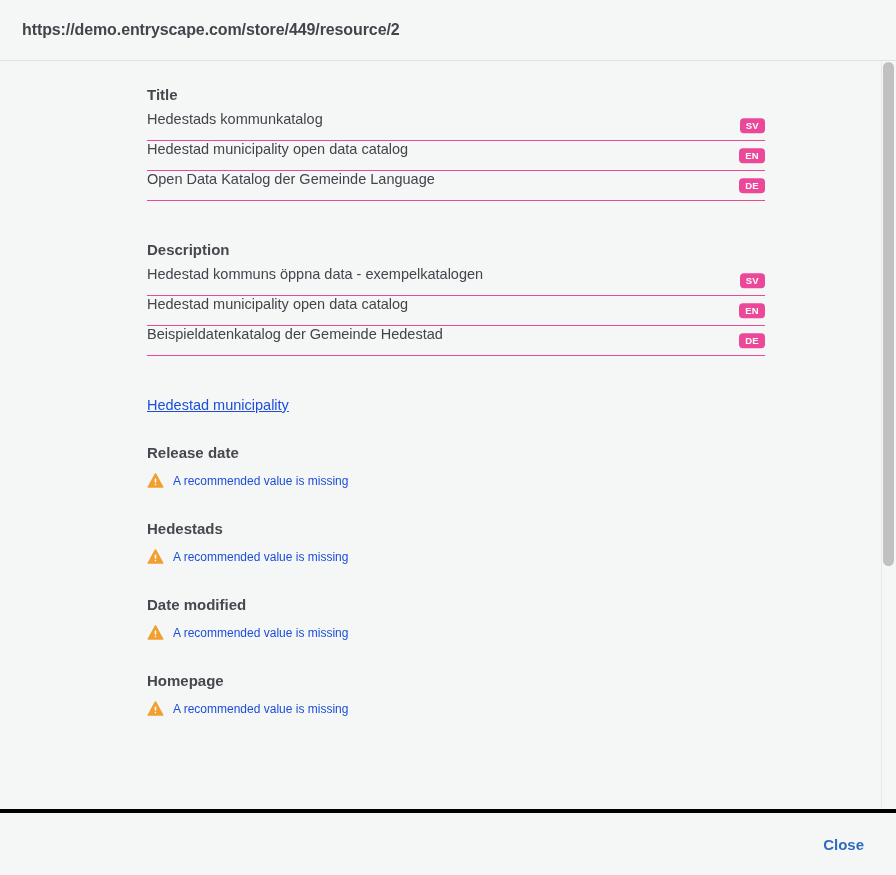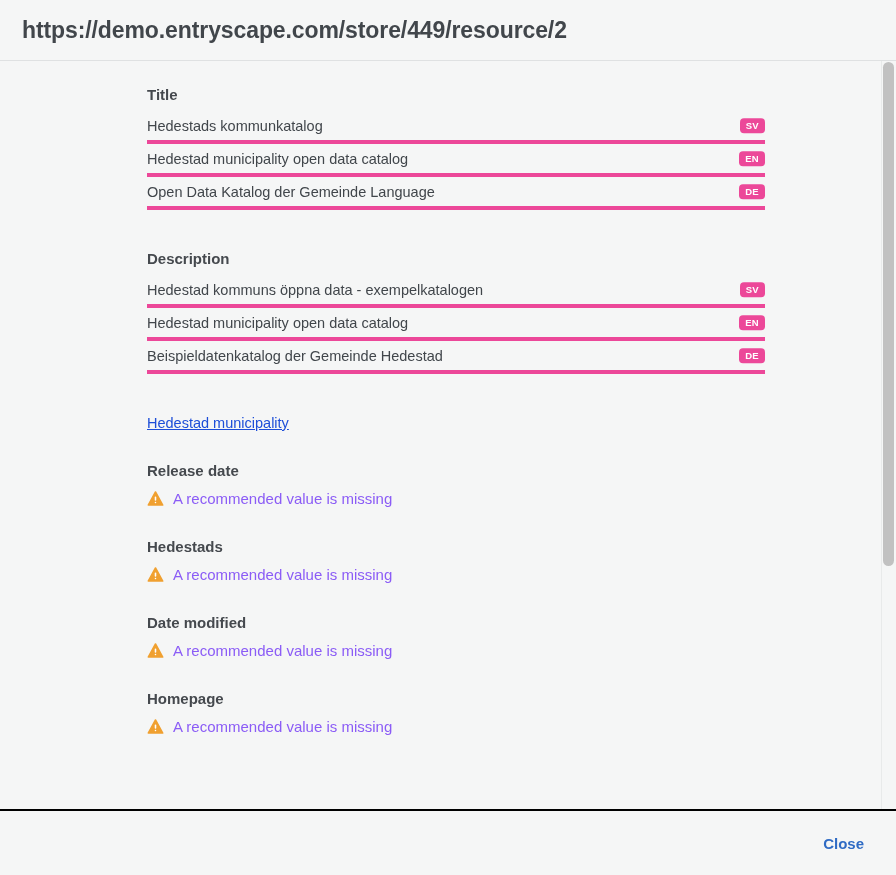--- a/index.html
+++ b/index.html
@@ -28,21 +28,21 @@
     height: 61px;
     min-height: 61px;
     box-sizing: border-box;
     border-bottom: 1px solid #dfe1e2;
     display: flex;
     align-items: center;
     padding-left: 22px;
     background: #f5f6f6;
   }
   .header-title {
-    font-size: 23px;
+    font-size: 16px;
     font-weight: bold;
     color: #41464b;
     letter-spacing: -0.1px;
     white-space: nowrap;
   }
 
   
   .body-area {
     position: relative;
     flex: 1;
@@ -67,22 +67,22 @@
   }
 
   
   .rows {
     width: 618px;
   }
   .value-row {
     position: relative;
     height: 29px;
     display: flex;
-    align-items: center;
-    border-bottom: 4px solid #ec4899;
+    align-items: flex-start;
+    border-bottom: 1px solid #ec4899;
     font-size: 14.5px;
     color: #41464b;
   }
   .value-row:first-child {
     border-top: none;
   }
   .value-text {
     flex: 1;
     white-space: nowrap;
     overflow: hidden;
@@ -114,41 +114,41 @@
     color: #1d4ed8;
     text-decoration: underline;
     cursor: pointer;
     font-size: 14.5px;
   }
 
   
   .warning-row {
     display: flex;
     align-items: center;
-    font-size: 15px;
-    color: #8b5cf6;
+    font-size: 12px;
+    color: #1d4ed8;
     padding-top: 3px;
   }
   .warn-icon {
     width: 17px;
     height: 17px;
     margin-right: 9px;
     flex: none;
     display: block;
   }
 
   .spacer-lg { height: 40px; }
   .spacer-sm { height: 31px; }
 
   
   .footer {
     height: 66px;
     min-height: 66px;
     box-sizing: border-box;
-    border-top: 2px solid #000000;
+    border-top: 4px solid #000000;
     background: #f5f6f6;
     display: flex;
     align-items: center;
     justify-content: flex-end;
     padding-right: 22px;
   }
   .close-button {
     color: #2f6bc4;
     font-size: 15px;
     font-weight: bold;

